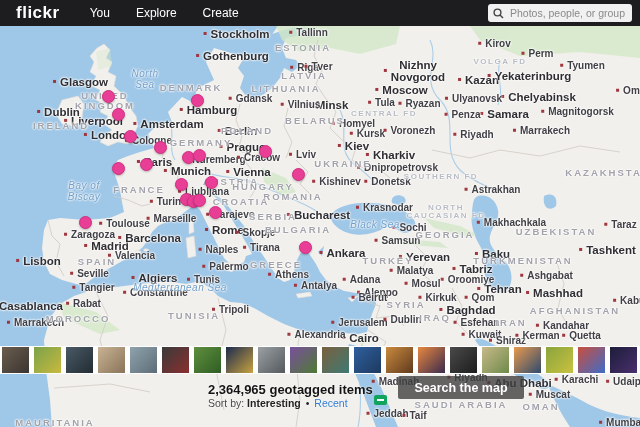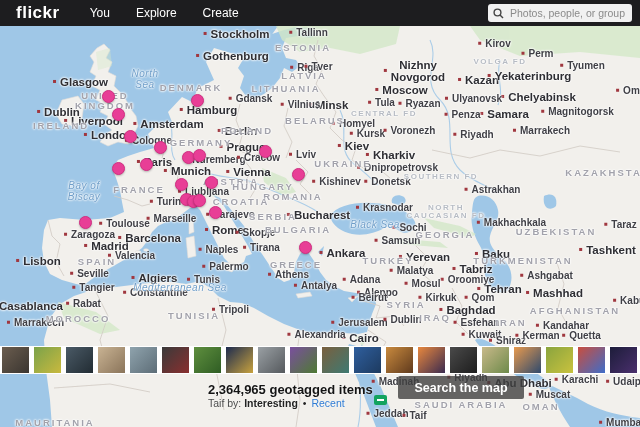--- a/index.html
+++ b/index.html
@@ -289,21 +289,21 @@
       <span class="lb co" style="left: 191px; top: 88px;">DENMARK</span>
       <span class="lb co" style="left: 247px; top: 131px;">POLAND</span>
       <span class="lb co" style="left: 315px; top: 121px;">BELARUS</span>
       <span class="lb co" style="left: 343px; top: 164px;">UKRAINE</span>
       <span class="lb co" style="left: 293px; top: 197px;">ROMANIA</span>
       <span class="lb co" style="left: 231px; top: 182px;">AUSTRIA</span>
       <span class="lb co" style="left: 263px; top: 187px;">HUNGARY</span>
       <span class="lb co" style="left: 241px; top: 202px;">CROATIA</span>
       <span class="lb co" style="left: 273px; top: 217px;">SERBIA</span>
       <span class="lb co" style="left: 298px; top: 230px;">BULGARIA</span>
-      <span class="lb co" style="left: 276px; top: 265px; margin-left: 20px;">GREECE</span>
+      <span class="lb co" style="left: 276px; top: 265px;">GREECE</span>
       <span class="lb co" style="left: 388px; top: 261px;">TURKEY</span>
       <span class="lb co" style="left: 406px; top: 305px;">SYRIA</span>
       <span class="lb co" style="left: 435px; top: 318px;">IRAQ</span>
       <span class="lb co" style="left: 511px; top: 323px;">IRAN</span>
       <span class="lb co" style="left: 303px; top: 48px;">ESTONIA</span>
       <span class="lb co" style="left: 304px; top: 76px;">LATVIA</span>
       <span class="lb co" style="left: 286px; top: 89px;">LITHUANIA</span>
       <span class="lb co" style="left: 78px; top: 319px;">MOROCCO</span>
       <span class="lb co" style="left: 194px; top: 316px;">TUNISIA</span>
       <span class="lb co" style="left: 608px; top: 173px;">KAZAKHSTAN</span>
@@ -383,19 +383,19 @@
     <div class="thumb" style="background: linear-gradient(135deg, rgb(74, 74, 74), rgb(29, 29, 29));"></div>
     <div class="thumb" style="background: linear-gradient(135deg, rgb(201, 185, 138), rgb(109, 138, 74));"></div>
     <div class="thumb" style="background: linear-gradient(135deg, rgb(232, 154, 78), rgb(47, 74, 109));"></div>
     <div class="thumb" style="background: linear-gradient(135deg, rgb(138, 164, 62), rgb(201, 194, 62));"></div>
     <div class="thumb" style="background: linear-gradient(135deg, rgb(201, 78, 62), rgb(62, 109, 201));"></div>
     <div class="thumb" style="background: linear-gradient(135deg, rgb(29, 29, 58), rgb(74, 47, 109));"></div>
   </div>
 
 <div id="count">2,364,965 geotagged items</div>
 <div id="sortline">
-  <span>Taif by:</span>
+  <span>Sort by:</span>
   <span class="sel">Interesting</span>
   <span class="sep">•</span>
   <span class="alt">Recent</span>
 </div>
 <button id="searchmap">Search the map</button>
 <div id="transit"></div>
 
 </body></html>

